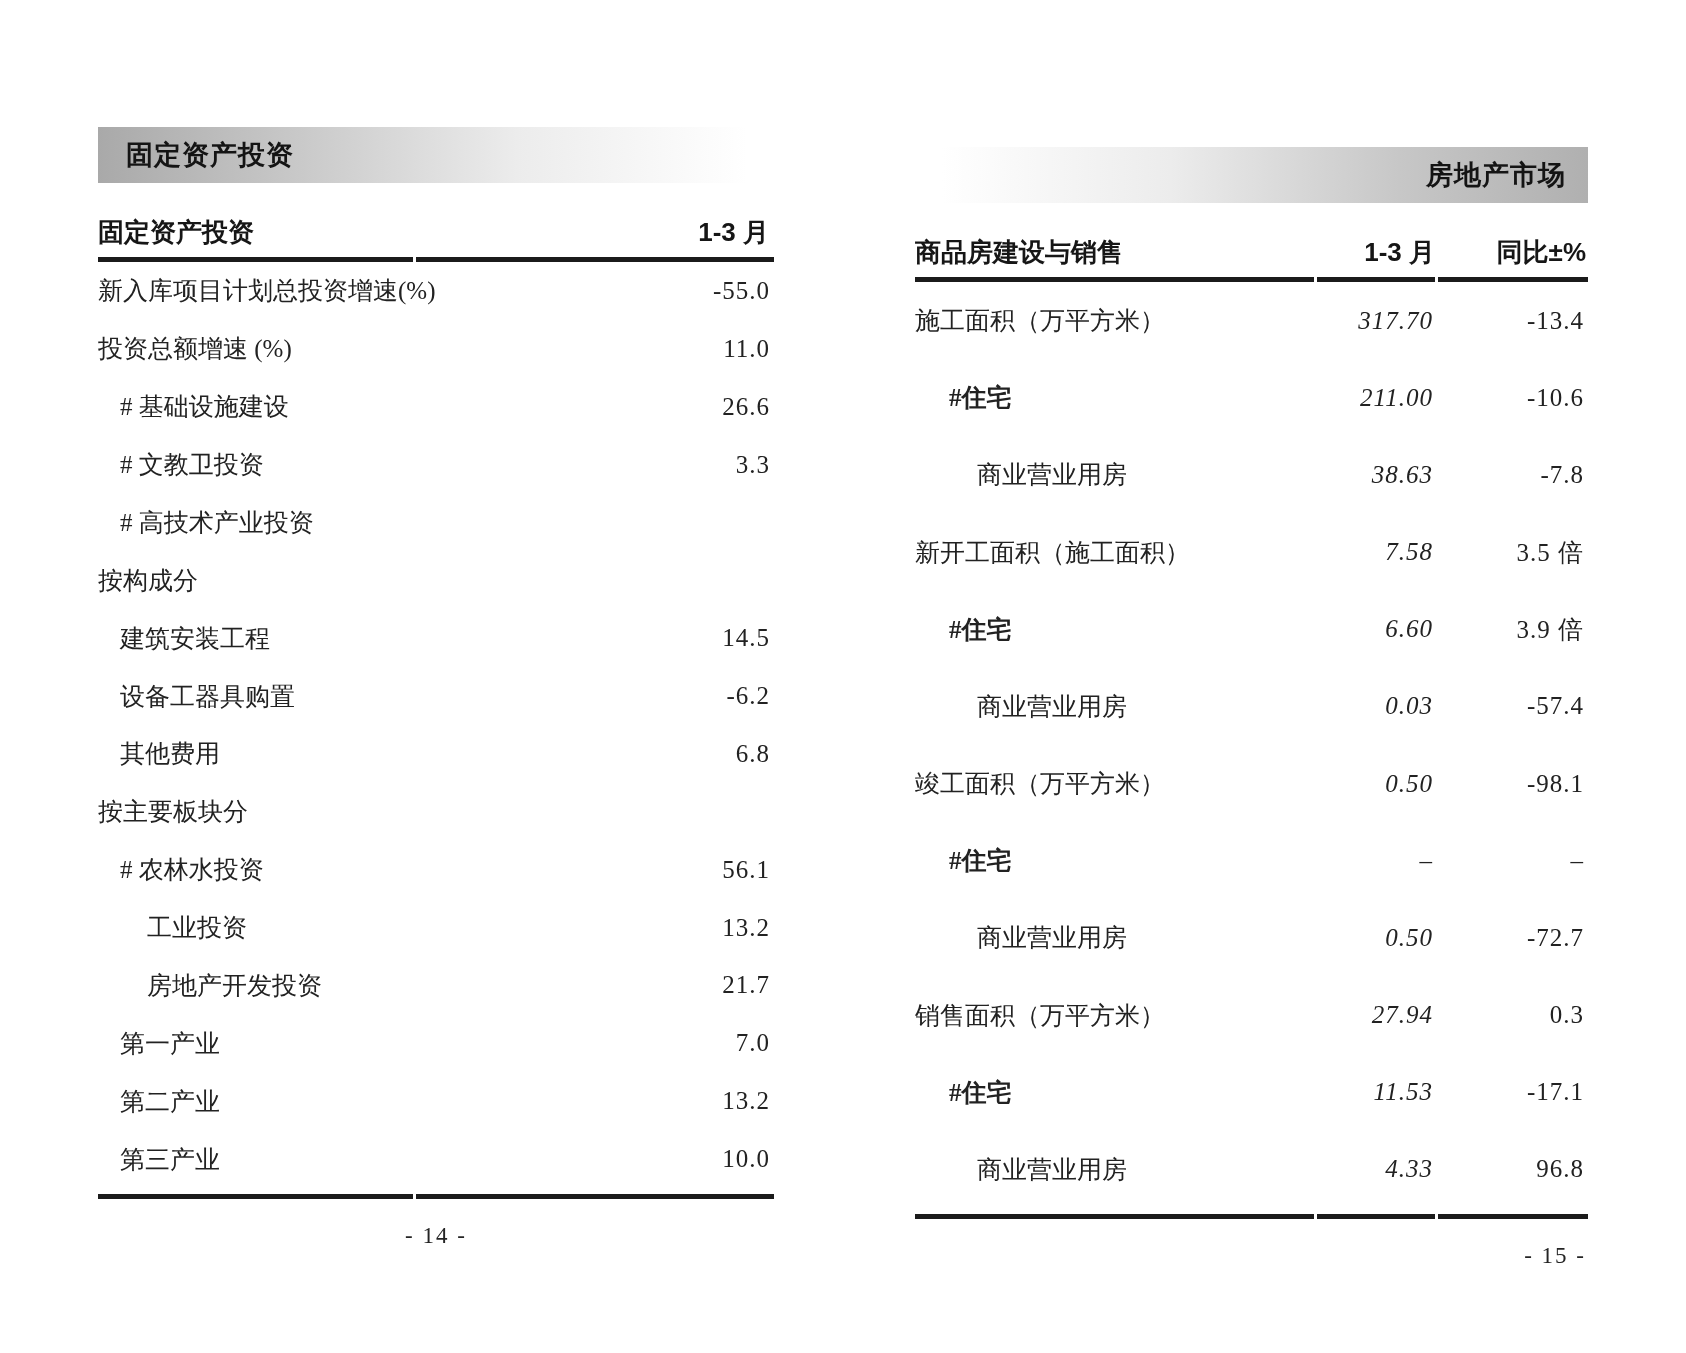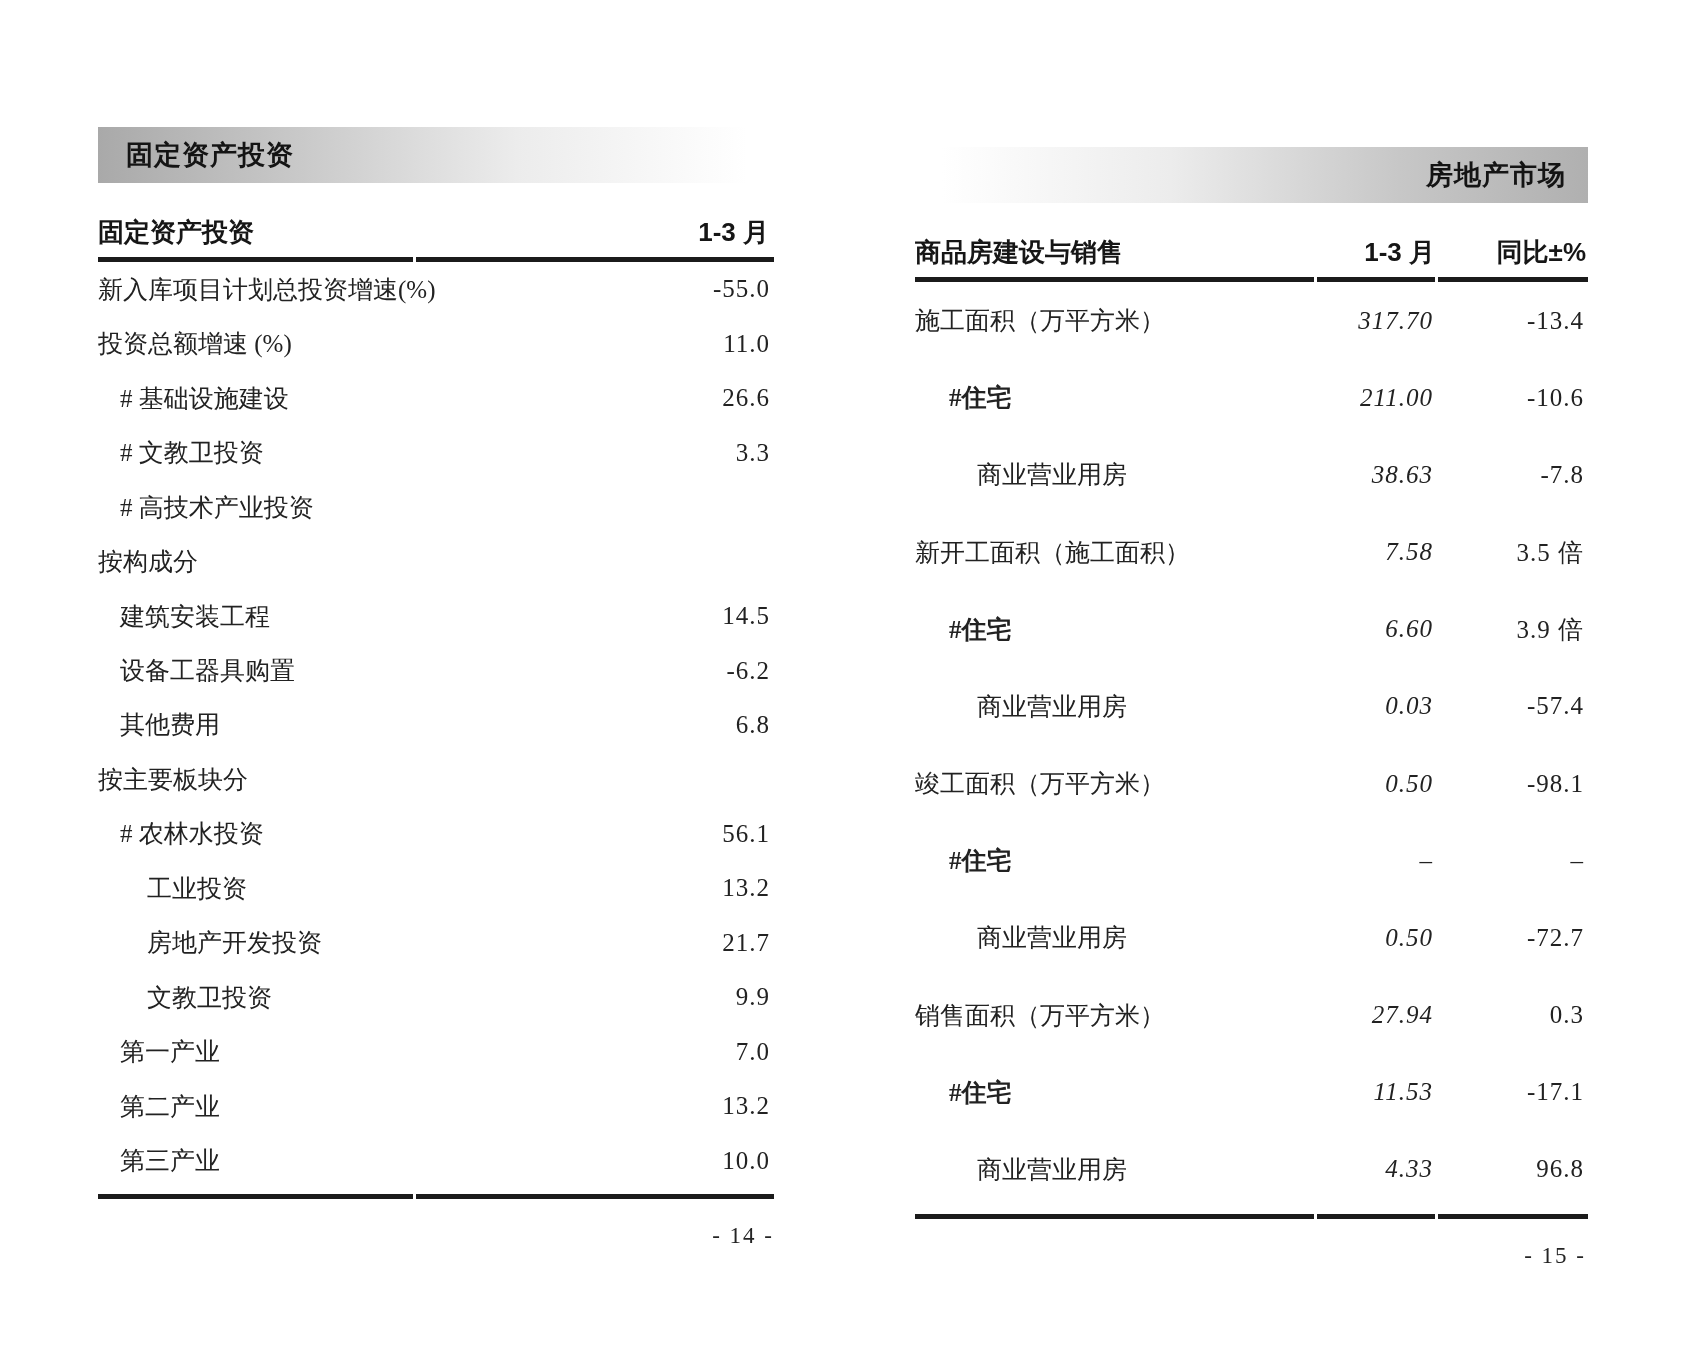--- a/index.html
+++ b/index.html
@@ -47,21 +47,21 @@
   .lbl{flex:1;white-space:nowrap;}
   .page-left  .i1{padding-left:22px;}
   .page-left  .i2{padding-left:49px;}
   .page-right .i1{padding-left:34px;font-weight:bold;}
   .page-right .i2{padding-left:62px;}
   .val{width:352px;text-align:right;padding-right:4px;letter-spacing:1px;white-space:nowrap;}
   .val-p{width:120px;text-align:right;padding-right:3px;letter-spacing:1px;white-space:nowrap;font-style:italic;}
   .val-y{width:148px;text-align:right;padding-right:4px;letter-spacing:1px;white-space:nowrap;}
 
   .footer{margin-top:24px;font-size:23px;color:#242424;letter-spacing:2px;}
-  .footer-left{text-align:right;}
+  .footer-left{text-align:center;}
   .footer-right{text-align:right;padding-right:2px;}
 </style>
 </head>
 <body>
 
 <div>
 
   <section class="page page-left">
     <header class="banner banner-left">
       <span>固定资产投资</span>
@@ -122,24 +122,20 @@
         </div>
       <div class="row">
           <span class="lbl i2">工业投资</span>
           <span class="val">13.2</span>
         </div>
       <div class="row">
           <span class="lbl i2">房地产开发投资</span>
           <span class="val">21.7</span>
         </div>
       <div class="row">
-          <span class="lbl i2">文教卫投资</span>
-          <span class="val">9.9</span>
-        </div>
-      <div class="row">
           <span class="lbl i1">第一产业</span>
           <span class="val">7.0</span>
         </div>
       <div class="row">
           <span class="lbl i1">第二产业</span>
           <span class="val">13.2</span>
         </div>
       <div class="row">
           <span class="lbl i1">第三产业</span>
           <span class="val">10.0</span>

